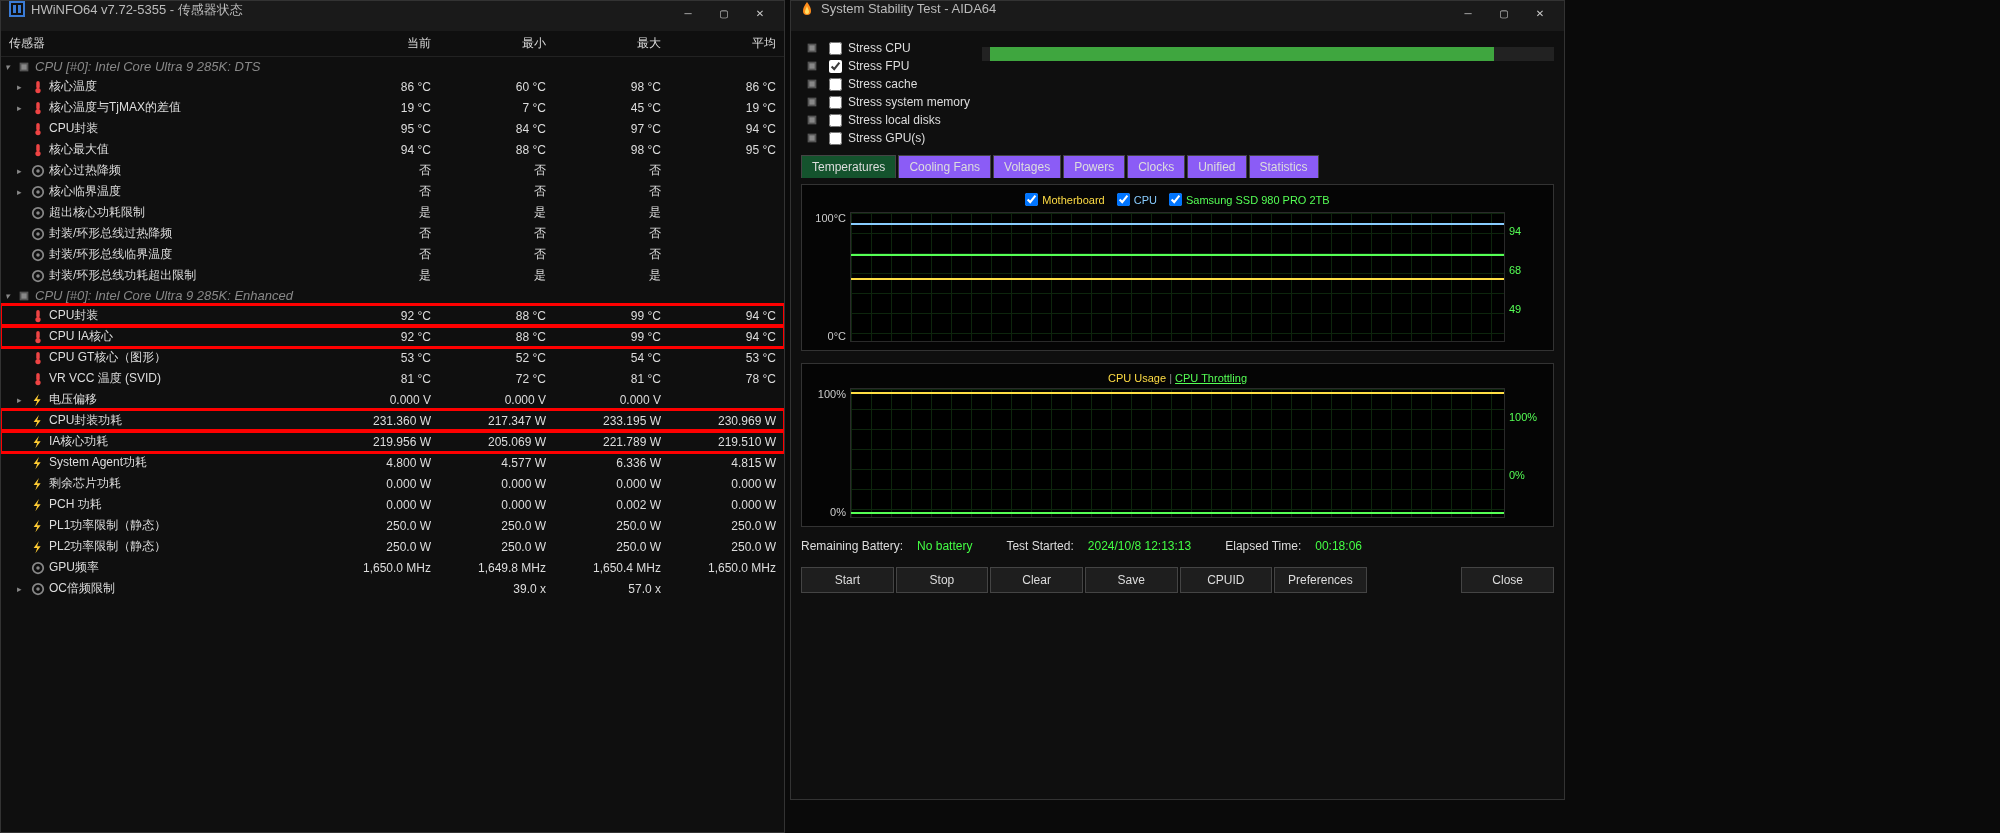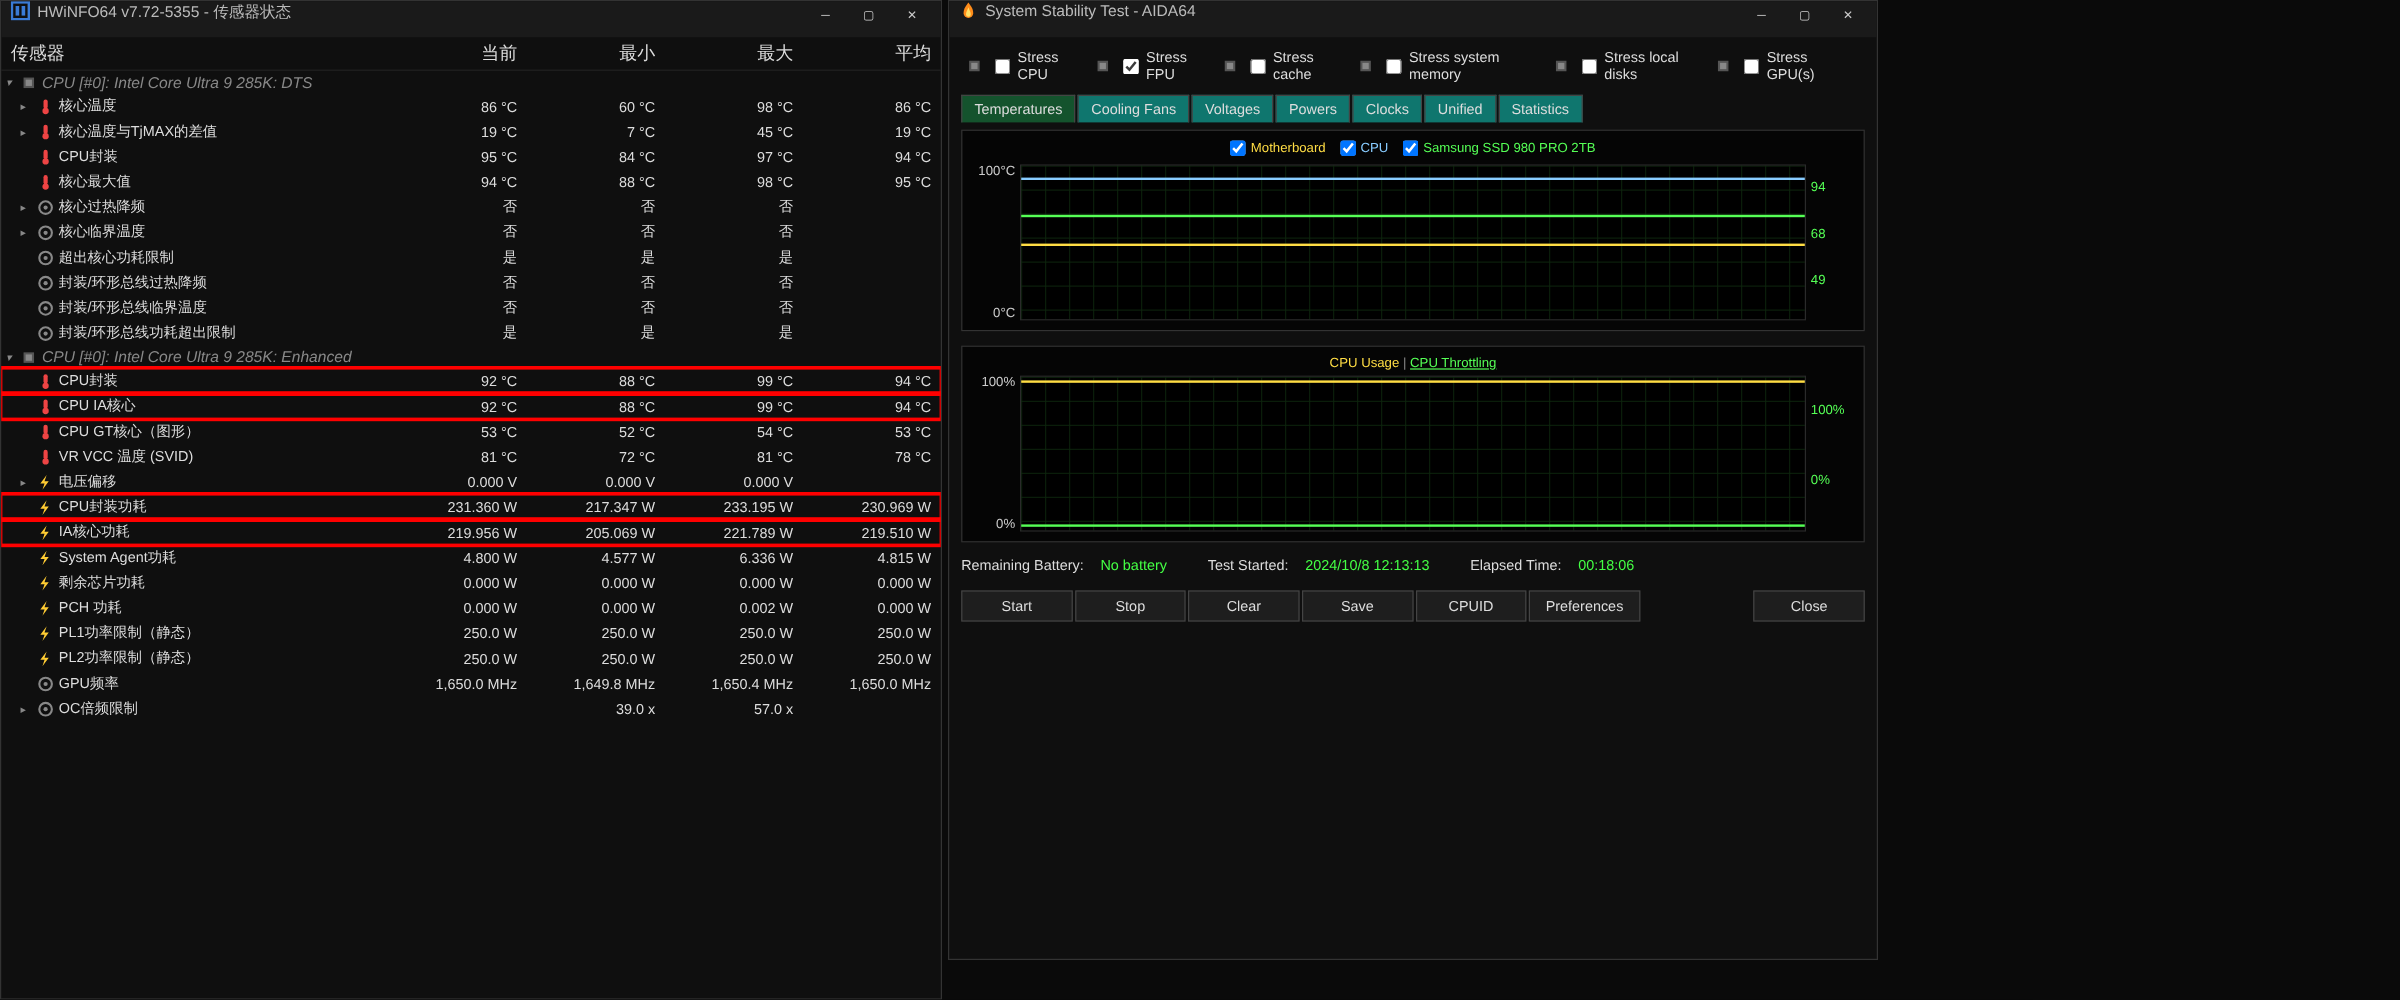--- a/index.html
+++ b/index.html
@@ -4,44 +4,44 @@
 <style>
 * { margin:0; padding:0; box-sizing:border-box; font-family:"Segoe UI",Tahoma,sans-serif; }
 body { background:#0a0a0a; color:#ddd; font-size:12px; width:2000px; height:833px; overflow:hidden; display:flex; }
 .win { background:#0f0f0f; border:1px solid #333; display:flex; flex-direction:column; }
 .win-hw { width:785px; height:833px; }
 .win-aida { width:775px; height:800px; margin-left:5px; position:relative; }
 .titlebar { height:30px; display:flex; align-items:flex-start; padding:0 8px; background:#1a1a1a; color:#bbb; font-size:13px; }
 .titlebar .ico { width:16px; height:16px; margin-right:6px; }
 .titlebar-controls { margin-left:auto; display:flex; gap:4px; }
 .titlebar-controls span { width:32px; height:24px; display:flex; align-items:center; justify-content:center; font-size:10px; color:#ccc; }
-.hw-header { display:flex; padding:4px 8px; font-size:15px; color:#ddd; border-bottom:1px solid #222; }
+.hw-header { display:flex; padding:4px 8px; font-size:12px; color:#ddd; border-bottom:1px solid #222; }
 .hw-header .lab { flex:1; }
 .hw-header .col { width:115px; text-align:right; }
 .hw-body { flex:1; overflow:hidden; }
 .group-row { display:flex; align-items:center; padding:2px 4px; color:#888; font-style:italic; font-size:13px; }
 .group-row svg { margin:0 4px 0 2px; }
 .row { display:flex; align-items:center; height:21px; padding:0 4px; }
 .row .cell-name { flex:1; display:flex; align-items:center; padding-left:12px; }
 .row .cell { width:115px; text-align:right; color:#ddd; padding-right:4px; }
 .row.hl-red { outline:3px solid #f00; outline-offset:-1px; }
 .ic { width:14px; height:14px; margin:0 4px; flex-shrink:0; display:inline-flex; align-items:center; justify-content:center; }
 .chev { width:10px; color:#888; font-size:9px; }
 .aida-top { display:flex; padding:10px; gap:12px; }
-.aida-stress { display:flex; flex-direction:row; gap:4px; }
+.aida-stress { display:flex; flex-direction:column; gap:4px; }
 .stress-row { display:flex; align-items:center; gap:6px; font-size:12px; color:#ddd; }
 .stress-row input[type=checkbox]{ width:13px; height:13px; accent-color:#fff; }
 .aida-info { flex:1; display:flex; flex-direction:column; gap:4px; }
 .info-table { border:1px solid #444; }
 .info-table tr td { padding:4px 10px; border-right:1px solid #444; font-size:12px; color:#ddd; }
 .info-table tr:first-child { background:#1a1a1a; }
 .progress-track { height:14px; background:#222; margin-top:6px; position:relative; }
 .progress-bar { position:absolute; left:8px; right:60px; top:0; bottom:0; background:#3fa63f; }
 .tabstrip { display:flex; gap:2px; padding:0 10px; }
-.tab { padding:4px 10px; border:1px solid #444; border-bottom:none; color:#ddd; font-size:12px; background:#0f766e; }
+.tab { padding:4px 10px; border:1px solid #444; border-bottom:none; color:#ddd; font-size:12px; background:#8b5cf6; }
 .tab.active { background:#14532d; }
 .chart-pane { margin:6px 10px; border:1px solid #333; padding:8px; background:#050505; }
 .chart-legend { text-align:center; color:#ddd; font-size:11px; margin-bottom:4px; }
 .chart-legend .chk { display:inline-flex; align-items:center; gap:4px; margin:0 6px; }
 .chart-area { position:relative; height:130px; background:#000; border:1px solid #2a2a2a; }
 .chart-grid { position:absolute; inset:0; background-image:linear-gradient(#1a4a1a 1px,transparent 1px),linear-gradient(90deg,#1a4a1a 1px,transparent 1px); background-size:20px 20px; opacity:0.5; }
 .chart-labels-l { position:absolute; left:-40px; top:0; bottom:0; display:flex; flex-direction:column; justify-content:space-between; color:#ccc; font-size:11px; text-align:right; width:36px; }
 .chart-labels-r { position:absolute; right:-30px; top:0; bottom:14px; display:flex; flex-direction:column; justify-content:space-around; color:#5f5; font-size:11px; width:26px; }
 .chart-line { position:absolute; left:0; right:0; height:2px; }
 .aida-status { display:flex; align-items:center; gap:14px; padding:6px 10px; font-size:12px; }

